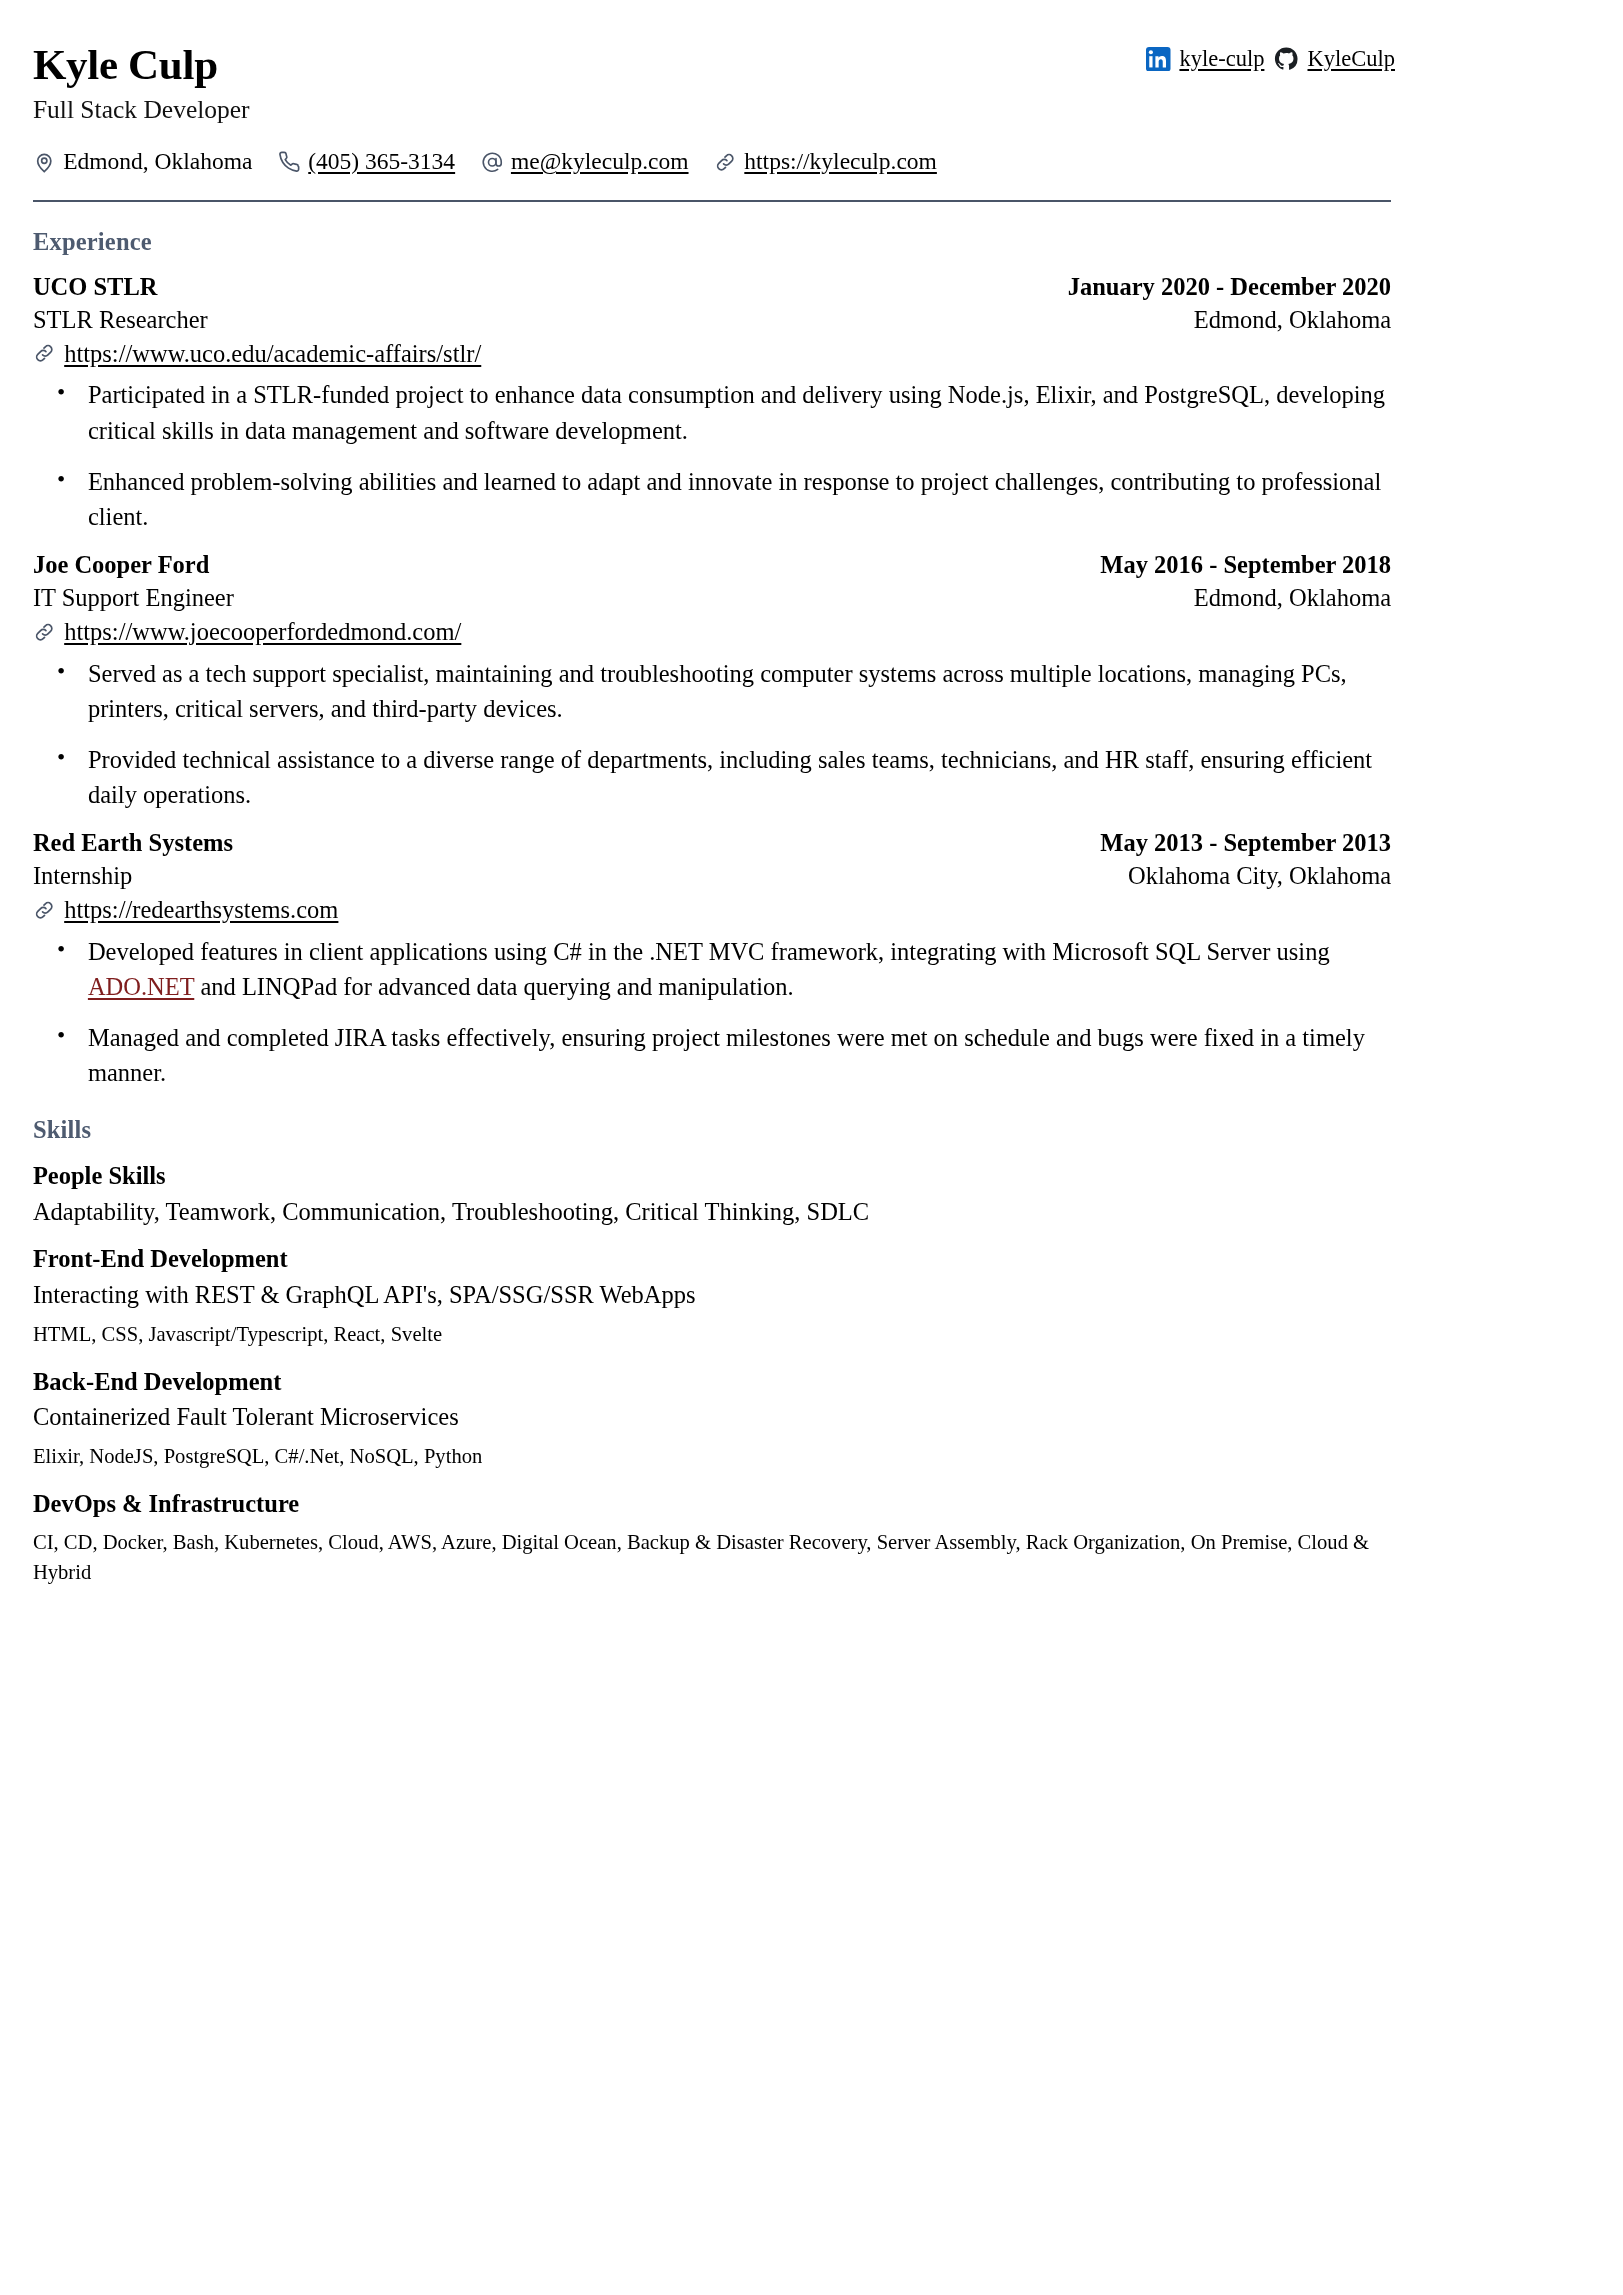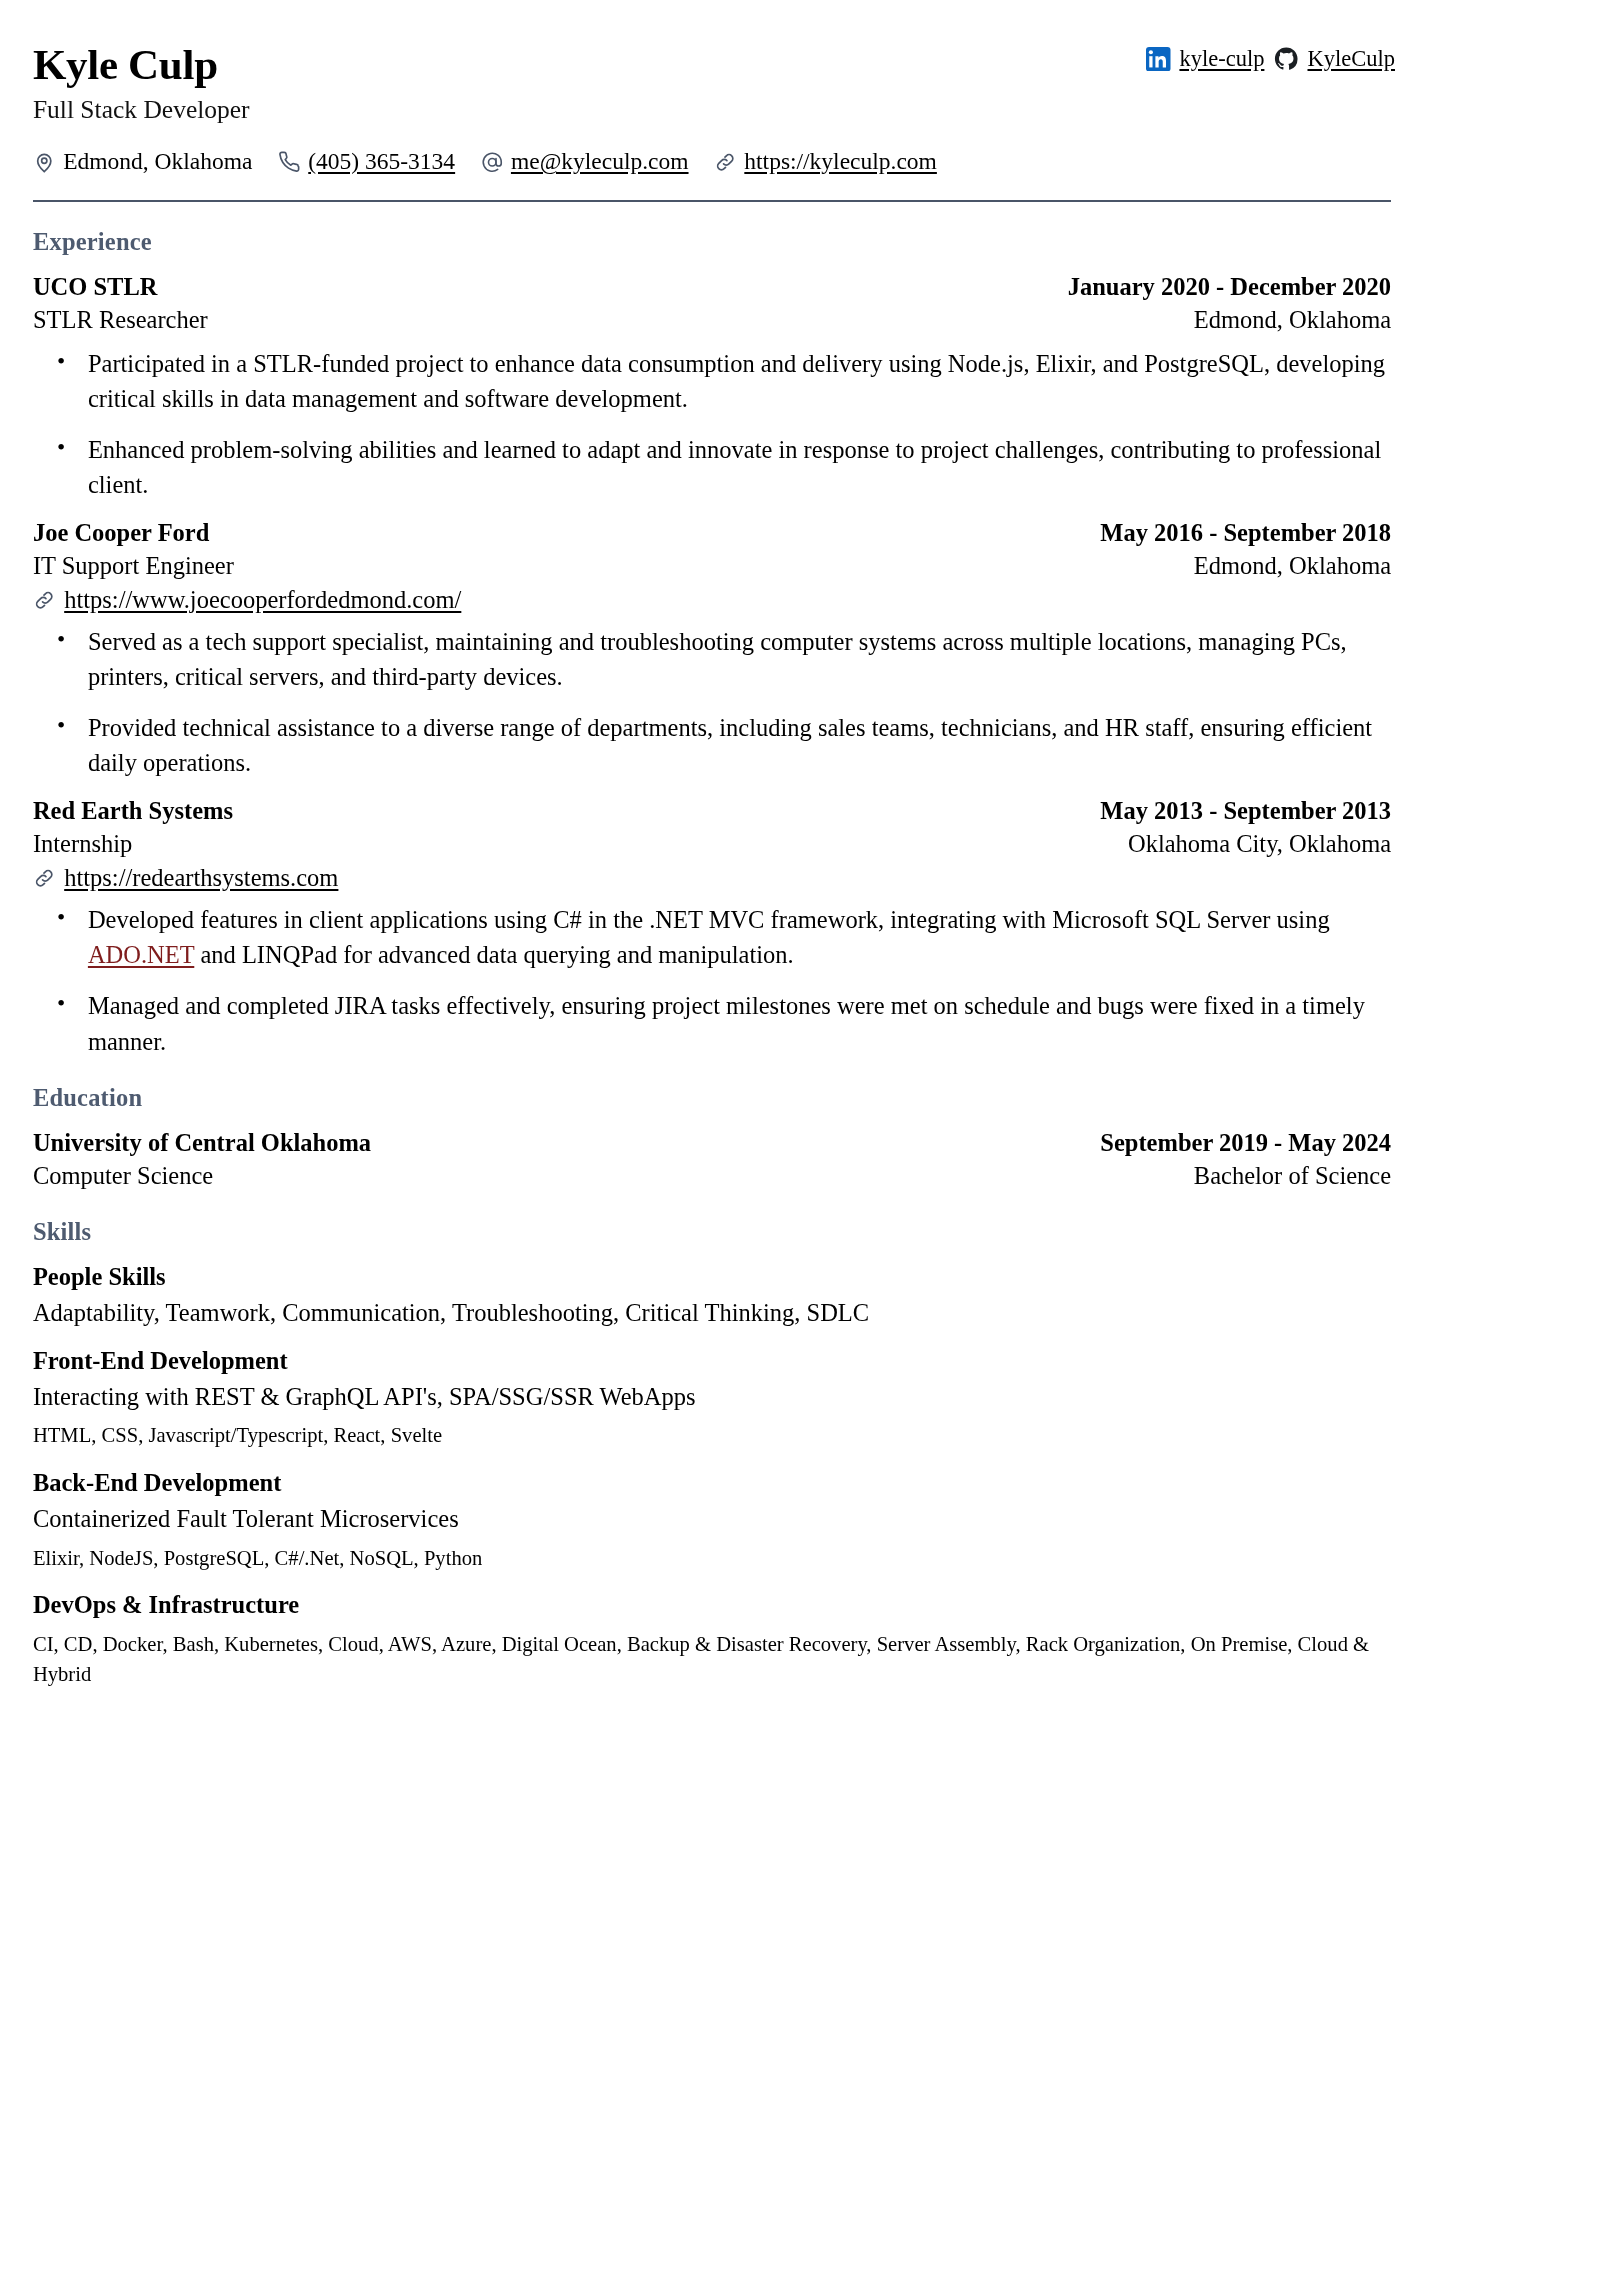--- a/index.html
+++ b/index.html
@@ -244,20 +244,29 @@
 
     <div class="entry">
       <div class="entry-row">
         <div class="org">UCO STLR</div>
         <div class="dates">January 2020 - December 2020</div>
       </div>
       <div class="entry-row">
         <div class="role">STLR Researcher</div>
         <div class="place">Edmond, Oklahoma</div>
       </div>
+      <div class="entry-link">
+        <span class="ico">
+          <svg width="22.5" height="22.5" viewBox="0 0 24 24" fill="none" stroke="#4a5568" stroke-width="1.8" stroke-linecap="round" aria-hidden="true">
+            <path d="M10.2 13.8a4 4 0 0 0 5.7 0l3-3a4 4 0 1 0-5.7-5.7l-1.5 1.5"></path>
+            <path d="M13.8 10.2a4 4 0 0 0-5.7 0l-3 3a4 4 0 1 0 5.7 5.7l1.5-1.5"></path>
+          </svg>
+        </span>
+        <span class="ltext">https://www.uco.edu/academic-affairs/stlr/</span>
+      </div>
       <ul class="bullets">
         <li>Participated in a STLR-funded project to enhance data consumption and delivery using Node.js, Elixir, and PostgreSQL, developing critical skills in data management and software development.</li>
         <li>Enhanced problem-solving abilities and learned to adapt and innovate in response to project challenges, contributing to professional client.</li>
       </ul>
     </div>
 
     <div class="entry">
       <div class="entry-row">
         <div class="org">Joe Cooper Ford</div>
         <div class="dates">May 2016 - September 2018</div>
@@ -299,33 +308,20 @@
         </span>
         <span class="ltext">https://redearthsystems.com</span>
       </div>
       <ul class="bullets">
         <li><span>Developed features in client applications using C# in the .NET MVC framework, integrating with Microsoft SQL Server using </span><span class="inline-link">ADO.NET</span><span> and LINQPad for advanced data querying and manipulation.</span></li>
         <li>Managed and completed JIRA tasks effectively, ensuring project milestones were met on schedule and bugs were fixed in a timely manner.</li>
       </ul>
     </div>
   </div>
 
-  <div class="section">
-    <div class="section-heading">Education</div>
-    <div class="entry">
-      <div class="entry-row">
-        <div class="org">University of Central Oklahoma</div>
-        <div class="dates">September 2019 - May 2024</div>
-      </div>
-      <div class="entry-row">
-        <div class="role">Computer Science</div>
-        <div class="place">Bachelor of Science</div>
-      </div>
-    </div>
-  </div>
 
   <div class="section">
     <div class="section-heading">Skills</div>
 
     <div class="skill-group">
       <div class="skill-name">People Skills</div>
       <div class="skill-desc">Adaptability, Teamwork, Communication, Troubleshooting, Critical Thinking, SDLC</div>
     </div>
 
     <div class="skill-group">

